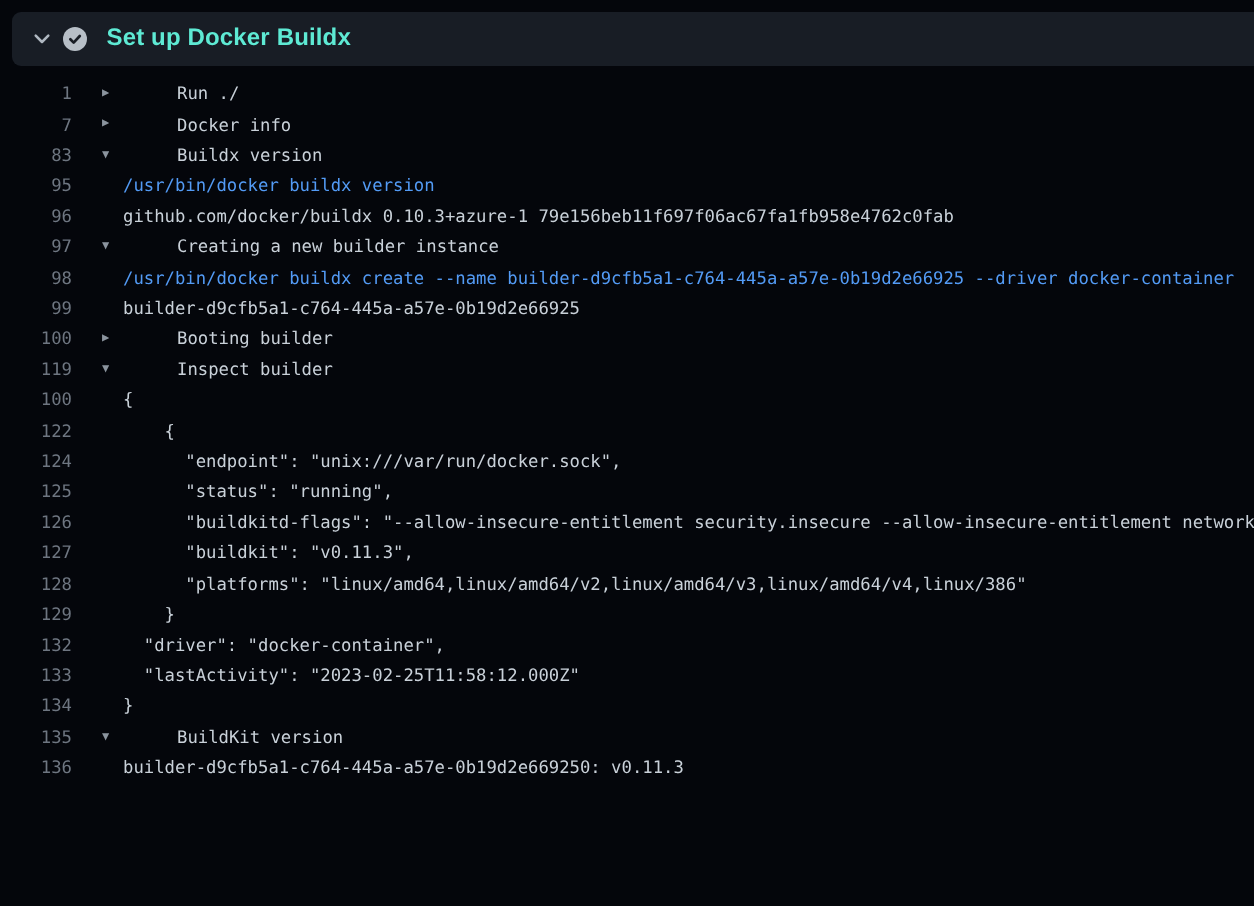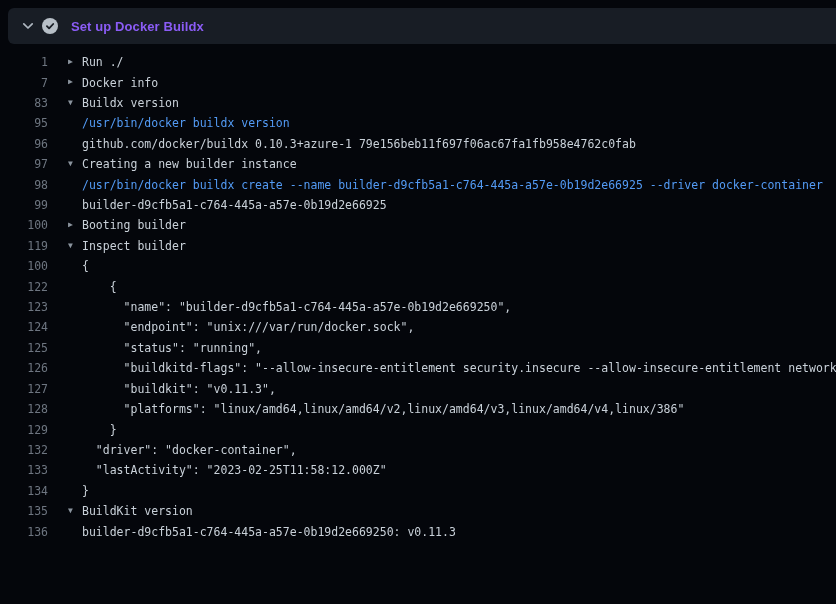--- a/index.html
+++ b/index.html
@@ -18,22 +18,22 @@
     background: #181d25;
     border-radius: 6px;
     display: flex; align-items: center;
     padding-left: 12px;
     box-sizing: border-box;
     cursor: pointer;
   }
   .chev { width: 16px; height: 16px; margin-right: 6px; flex: 0 0 auto; }
   .check { width: 16px; height: 16px; margin-right: 13px; flex: 0 0 auto; }
   .step-title {
-    color: #8b5cf6;
-    font-size: 13px;
+    color: #5eead4;
+    font-size: 16px;
     font-weight: 600;
     letter-spacing: 0.1px;
   }
 
   
   .log {
     position: absolute;
     left: 0; top: 52px; right: 0; bottom: 0;
     font-family: "DejaVu Sans Mono", monospace;
     font-size: 11.5px;
@@ -56,21 +56,21 @@
     flex: 0 0 14px;
     width: 14px;
     margin-left: 20px;
     text-align: left;
     color: #8b949e;
     font-size: 8px;
     line-height: 20.42px;
   }
   .txt { color: #c9d1d9; }
   .txt.cmd { color: #539bf5; }
-  .row.group .txt { cursor: pointer; }
+  .row.group .txt { cursor: pointer; margin-left: 36px; }
   .row.group .gap { cursor: pointer; }
 </style>
 </head>
 <body>
 
 <div class="stage">
 
   <div class="step-header">
     <span class="chev">
       <svg width="16" height="16" viewBox="0 0 16 16">
@@ -92,21 +92,20 @@
       <div class="row group"><span class="lnum">83</span><span class="gap">▼</span><span class="txt">Buildx version</span></div>
       <div class="row"><span class="lnum">95</span><span class="gap"></span><span class="txt cmd">/usr/bin/docker buildx version</span></div>
       <div class="row"><span class="lnum">96</span><span class="gap"></span><span class="txt">github.com/docker/buildx 0.10.3+azure-1 79e156beb11f697f06ac67fa1fb958e4762c0fab</span></div>
       <div class="row group"><span class="lnum">97</span><span class="gap">▼</span><span class="txt">Creating a new builder instance</span></div>
       <div class="row"><span class="lnum">98</span><span class="gap"></span><span class="txt cmd">/usr/bin/docker buildx create --name builder-d9cfb5a1-c764-445a-a57e-0b19d2e66925 --driver docker-container</span></div>
       <div class="row"><span class="lnum">99</span><span class="gap"></span><span class="txt">builder-d9cfb5a1-c764-445a-a57e-0b19d2e66925</span></div>
       <div class="row group"><span class="lnum">100</span><span class="gap">▶</span><span class="txt">Booting builder</span></div>
       <div class="row group"><span class="lnum">119</span><span class="gap">▼</span><span class="txt">Inspect builder</span></div>
       <div class="row"><span class="lnum">100</span><span class="gap"></span><span class="txt">{</span></div>
       <div class="row"><span class="lnum">122</span><span class="gap"></span><span class="txt">    {</span></div>
-      <div class="row"><span class="lnum">123</span><span class="gap"></span><span class="txt">      "name": "builder-d9cfb5a1-c764-445a-a57e-0b19d2e669250",</span></div>
       <div class="row"><span class="lnum">124</span><span class="gap"></span><span class="txt">      "endpoint": "unix:///var/run/docker.sock",</span></div>
       <div class="row"><span class="lnum">125</span><span class="gap"></span><span class="txt">      "status": "running",</span></div>
       <div class="row"><span class="lnum">126</span><span class="gap"></span><span class="txt">      "buildkitd-flags": "--allow-insecure-entitlement security.insecure --allow-insecure-entitlement network.host",</span></div>
       <div class="row"><span class="lnum">127</span><span class="gap"></span><span class="txt">      "buildkit": "v0.11.3",</span></div>
       <div class="row"><span class="lnum">128</span><span class="gap"></span><span class="txt">      "platforms": "linux/amd64,linux/amd64/v2,linux/amd64/v3,linux/amd64/v4,linux/386"</span></div>
       <div class="row"><span class="lnum">129</span><span class="gap"></span><span class="txt">    }</span></div>
       <div class="row"><span class="lnum">132</span><span class="gap"></span><span class="txt">  "driver": "docker-container",</span></div>
       <div class="row"><span class="lnum">133</span><span class="gap"></span><span class="txt">  "lastActivity": "2023-02-25T11:58:12.000Z"</span></div>
       <div class="row"><span class="lnum">134</span><span class="gap"></span><span class="txt">}</span></div>
       <div class="row group"><span class="lnum">135</span><span class="gap">▼</span><span class="txt">BuildKit version</span></div>

